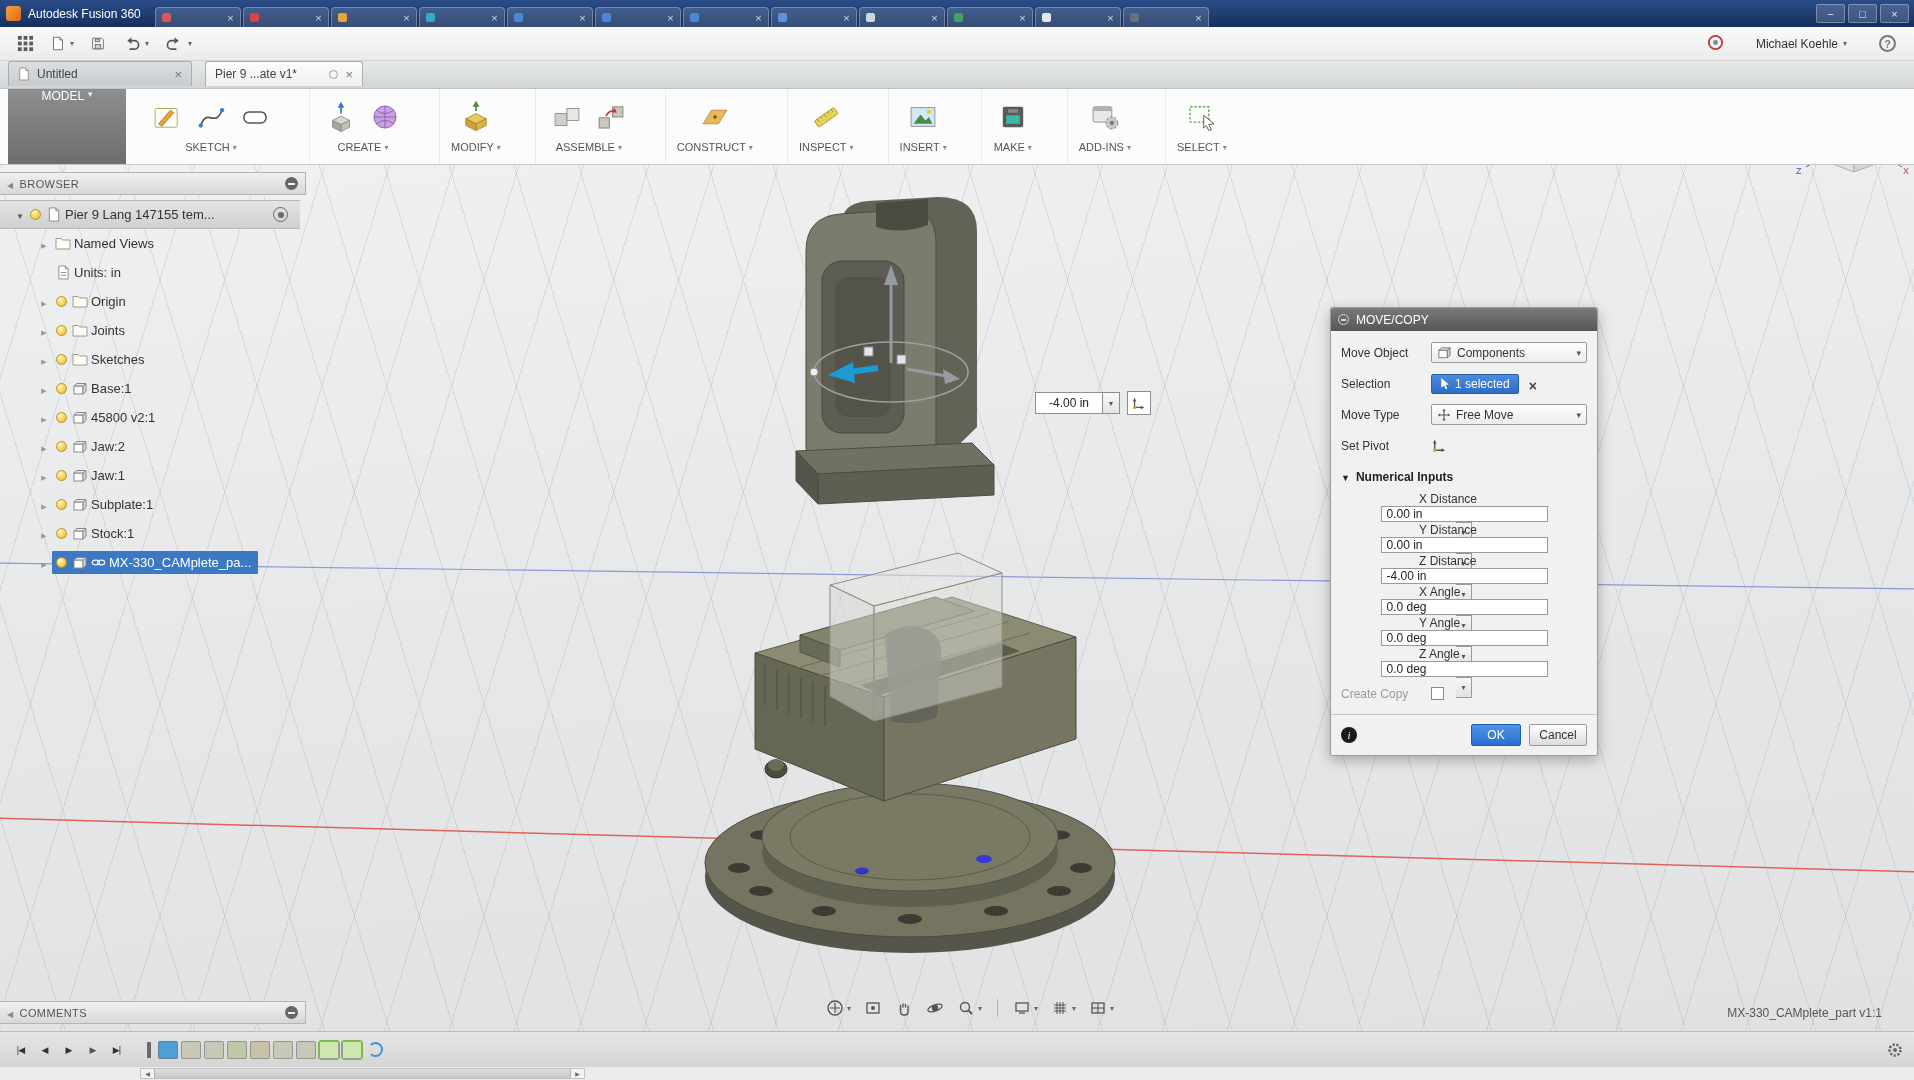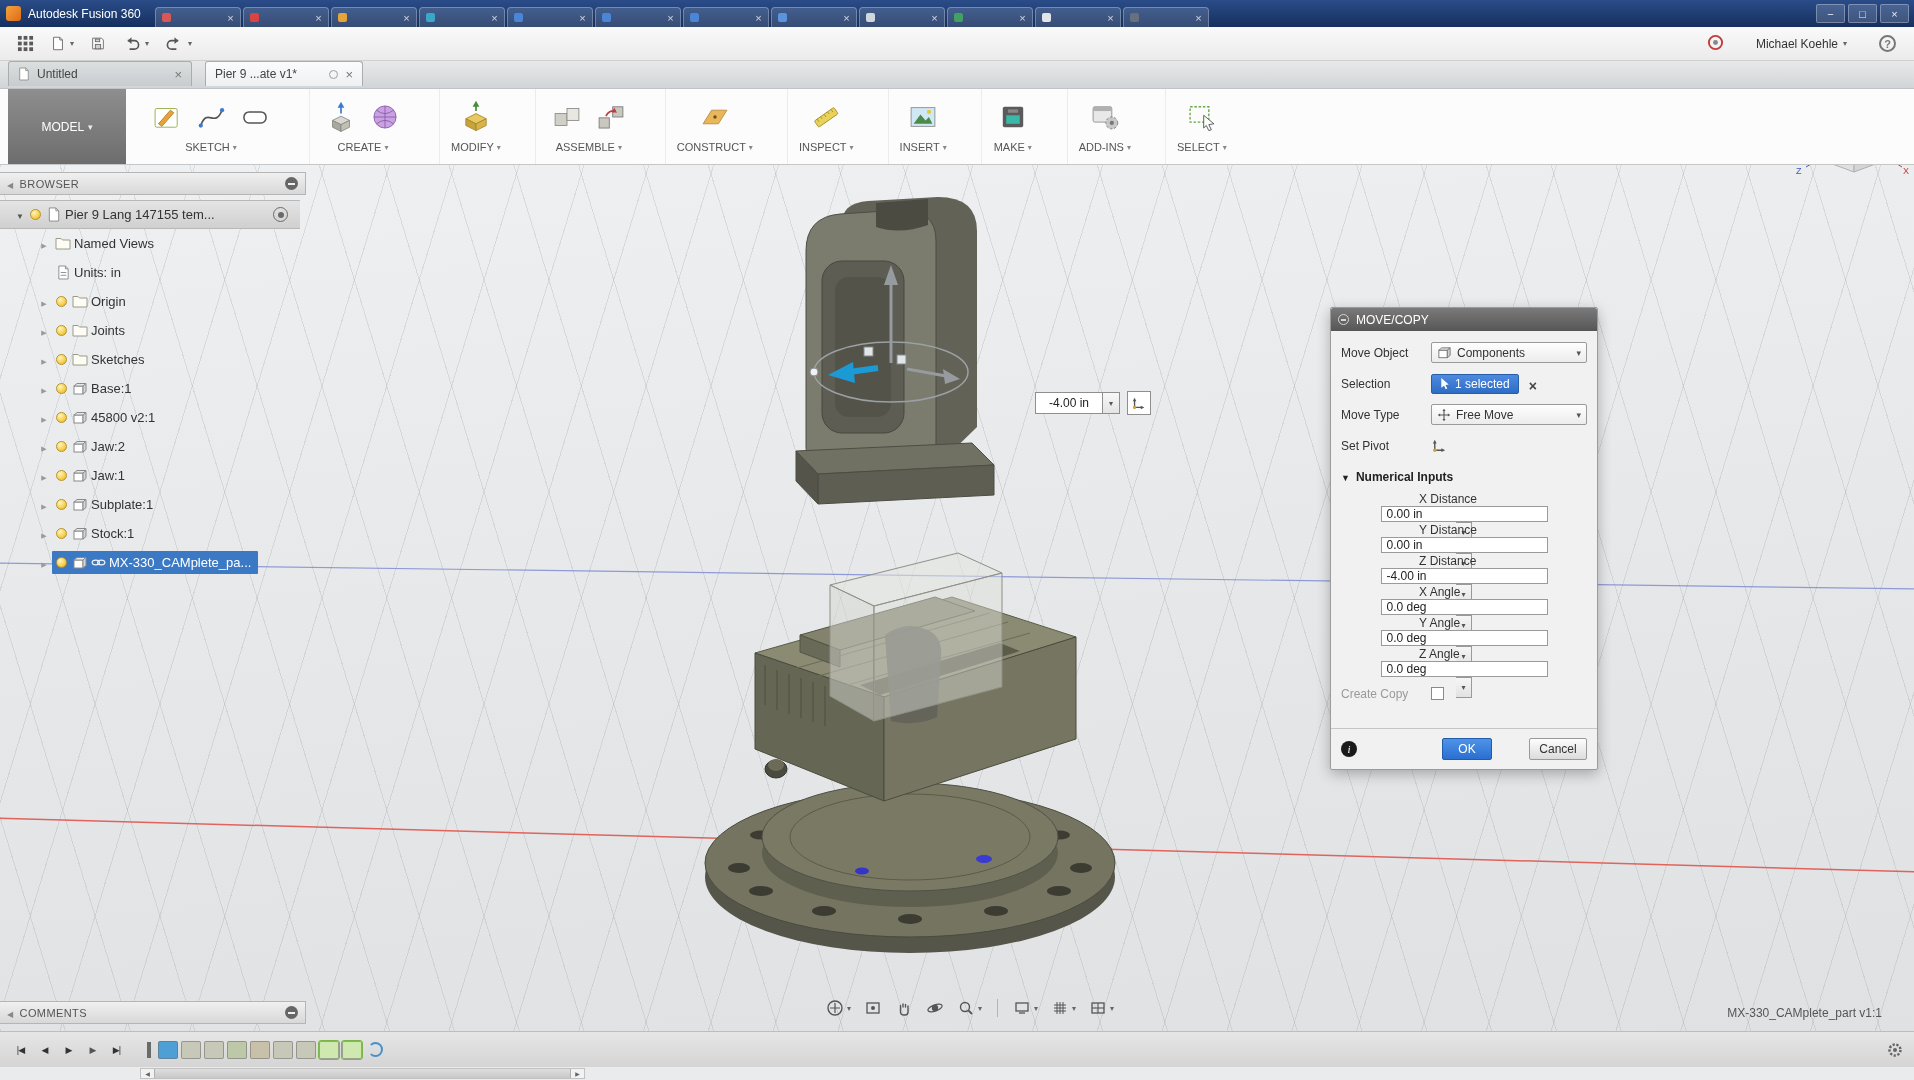--- a/index.html
+++ b/index.html
@@ -50,21 +50,21 @@
   .dtab.active { background:linear-gradient(#fbfcfc,#eef0f1); }
   .dt-x { margin-left:auto; }
   .dt-x::before { content:"×"; color:#777; font-size:13px; }
   .dt-status { width:9px; height:9px; border:1.5px solid #9aa0a5; border-radius:50%; flex:0 0 auto; }
   .dt-label { white-space:nowrap; overflow:hidden; }
 
   
   .ribbon { position:absolute; top:89px; left:0; right:0; height:76px; background:#fcfcfc;
     border-bottom:1px solid #c6c6c6; display:flex; align-items:stretch; z-index:20; }
   .model-btn { width:118px; margin-left:8px; background:linear-gradient(#8e8e8e,#6d6d6d);
-    color:#fff; font-size:12px; display:flex; align-items:center; justify-content:center; gap:4px; }
+    color:#fff; font-size:12px; display:flex; justify-content:center; gap:4px; }
   .model-btn::after { content:"▾"; font-size:9px; color:#eee; }
   .rib-groups { display:flex; align-items:stretch; padding-left:10px; }
   .rib-group { display:flex; flex-direction:column; align-items:center; padding:5px 11px 3px; }
   .rib-group + .rib-group { border-left:1px solid #ececec;margin-left:23px; }
   .rib-icons { display:flex; gap:4px; align-items:center; height:46px; }
   .rib-ico { width:40px; height:40px; display:flex; align-items:center; justify-content:center; border-radius:3px; }
   .rib-label { margin-top:1px; font-size:11px; color:#555; display:flex; align-items:center; white-space:nowrap; }
   .rib-label::after { content:"▾"; font-size:8px; color:#888; margin-left:3px; }
 
   
@@ -172,21 +172,21 @@
   .clear-x::before { content:"×"; }
   .section-row { display:flex; align-items:center; gap:6px; height:31px; font-weight:bold; color:#222; }
   .tri::before { content:"▼"; font-size:9px; color:#222; }
   .num-row { display:flex; align-items:center; height:31px;flex-direction:column; }
   .num-input { flex:1; height:21px; border:1px solid #9a9a9a; background:#fff; padding:0 5px; font-size:12px;
     font-family:inherit; color:#222; }
   .num-dd { width:16px; height:21px; border:1px solid #9a9a9a; border-left:none;
     background:linear-gradient(#f6f6f6,#e2e2e2); display:flex; align-items:center; justify-content:center; flex:0 0 auto; }
   .num-dd::before { content:"▾"; font-size:8px; color:#555; }
   .chk { width:13px; height:13px; background:#fff; border:1px solid #8a8a8a; }
-  .dlg-footer { display:flex; align-items:center; padding:9px 10px; border-top:1px solid #c6c6c6; margin-top:19px;gap:29px; }
+  .dlg-footer { display:flex; align-items:center; padding:9px 10px; border-top:1px solid #c6c6c6; margin-top:5px; }
   .info-icon { width:16px; height:16px; border-radius:50%; background:#1a1a1a; color:#fff;
     display:flex; align-items:center; justify-content:center; font-size:11px; font-style:italic;
     font-family:"Liberation Serif",serif; }
   .info-icon::before { content:"i"; }
   .btn-ok { margin-left:auto; width:50px; height:22px; background:linear-gradient(#4f93e8,#2a6fd0);
     border:1px solid #1f5cab; border-radius:2px; color:#fff; font-size:12px; font-family:inherit; }
   .btn-cancel { margin-left:8px; width:58px; height:22px; background:linear-gradient(#fdfdfd,#dcdcdc);
     border:1px solid #9a9a9a; border-radius:2px; color:#333; font-size:12px; font-family:inherit; }
 </style>
 </head>

